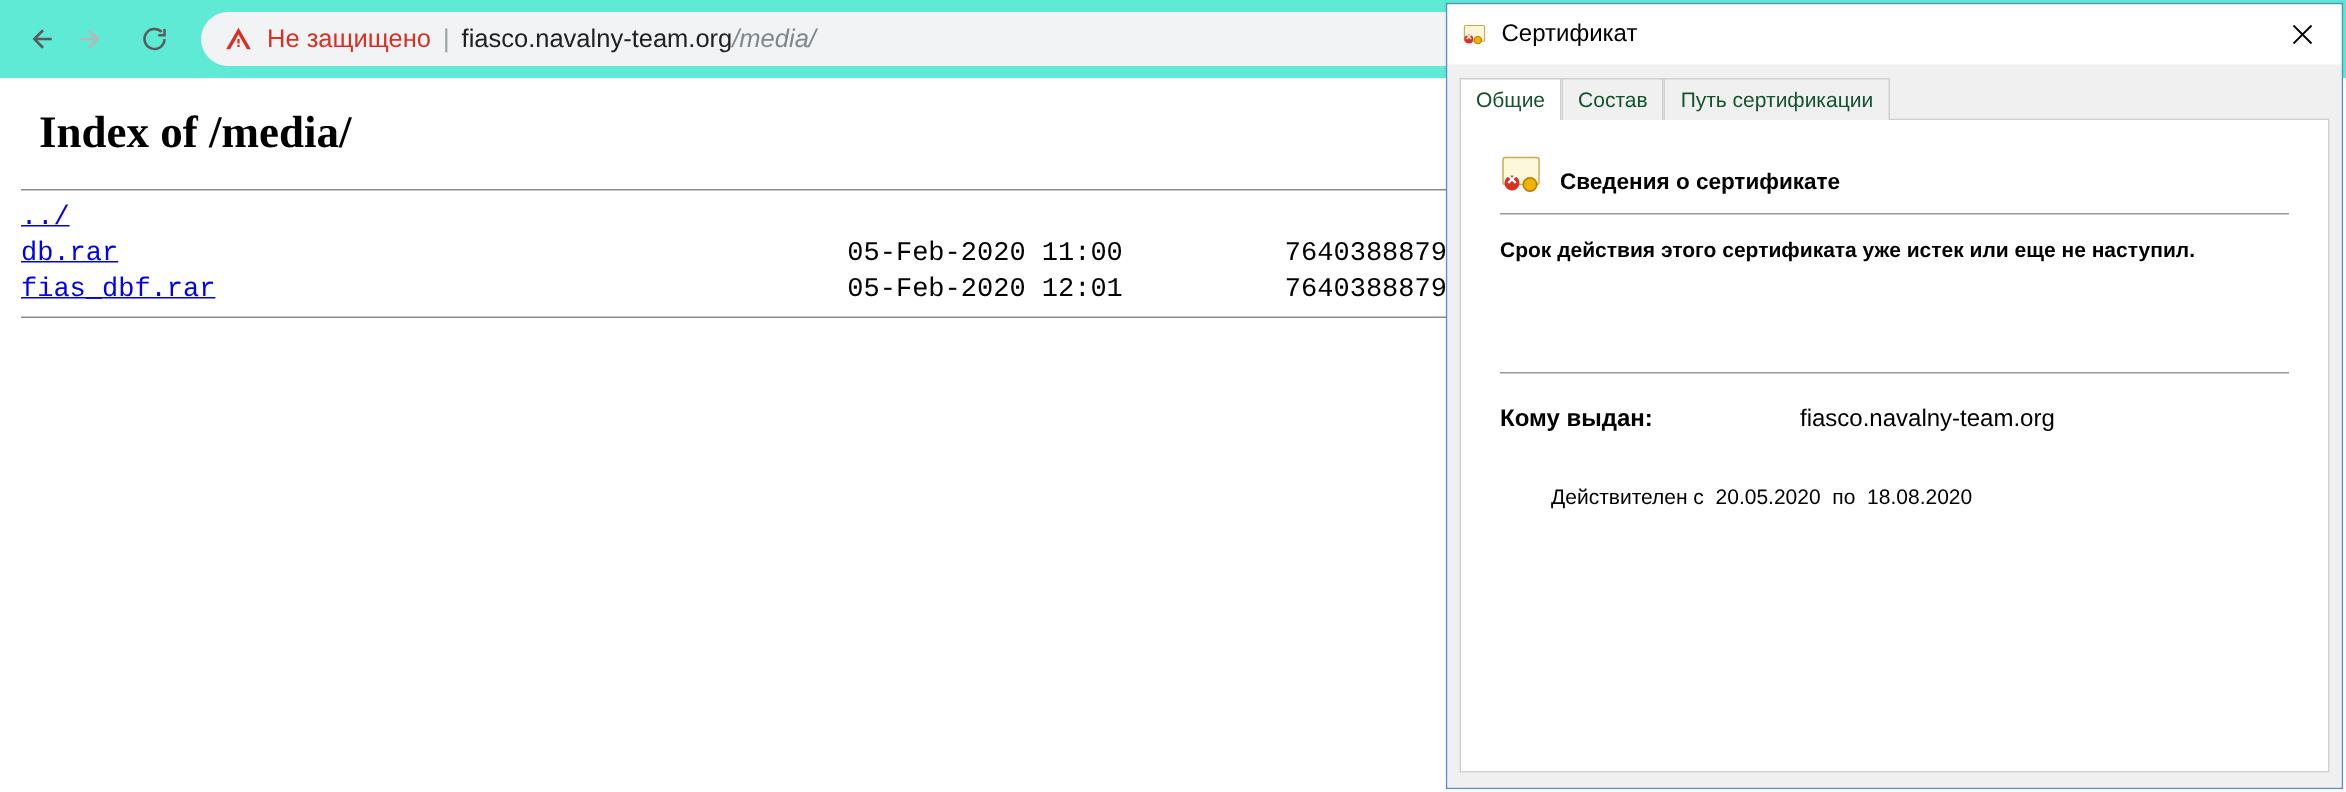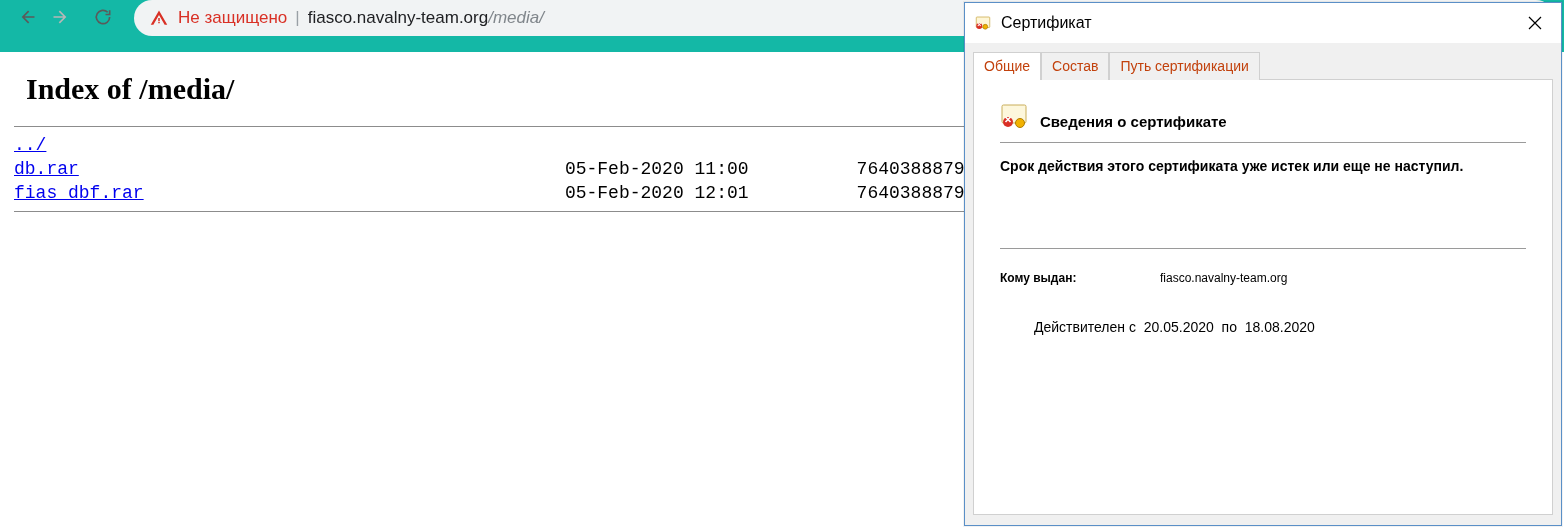--- a/index.html
+++ b/index.html
@@ -1,17 +1,17 @@
 <!DOCTYPE html>
 <html><head>
 <meta charset="utf-8">
 <style>
   * { box-sizing: border-box; }
   html, body { margin:0; padding:0; width:1564px; height:528px; font-family:"Segoe UI", Arial, sans-serif; overflow:hidden; background:#fff; }
-  .browser-bar { height:52px; display:flex; align-items:flex-start; padding:0 10px; background:#14b8a6; border-bottom:0; }
+  .browser-bar { height:52px; display:flex; align-items:center; padding:0 10px; background:#5eead4; border-bottom:0; }
   .nav-btn { width:34px; height:34px; border-radius:50%; display:flex; align-items:center; justify-content:center; color:#5a5a5a; }
   .nav-btn.disabled { color:#b7b7b7; }
   .reload-btn { margin-left:8px; margin-right:14px; }
   .addr { flex:1; height:36px; border-radius:18px; background:#f1f3f4; display:flex; align-items:center; padding:0 16px; font-size:17px; color:#202124; }
   .addr .warn-icon { color:#d93025; margin-right:10px; display:flex; }
   .addr .insecure { color:#d93025; }
   .addr .sep { color:#9aa0a6; margin:0 8px; }
   .addr .url-grey { color:#80868b;font-style:italic; }
   .content { padding:12px 14px; font-family:"Times New Roman", serif; }
   .content h1 { font-size:30px; font-weight:bold; margin:8px 0 20px 12px; }
@@ -20,30 +20,30 @@
   .listing a { color:#0000ee; text-decoration:underline; }
 
   
   .cert-dialog { position:absolute; top:2px; left:964px; width:598px; height:524px; background:#fff; border:1px solid #5a8fc7; box-shadow:0 0 0 1px rgba(0,0,0,0.05); font-family:"Segoe UI", Arial, sans-serif; }
   .cert-title { height:40px; display:flex; align-items:center; padding:0 6px 0 8px; background:#fff; }
   .cert-title .tico { width:20px; height:20px; margin-right:8px; display:flex; align-items:center; justify-content:center; }
   .cert-title .ttxt { font-size:16px; color:#000; }
   .cert-title .close { margin-left:auto; width:40px; height:30px; display:flex; align-items:center; justify-content:center; color:#000; }
   .cert-body { background:#f0f0f0; padding:8px; height:calc(100% - 40px); }
   .tabs { display:flex; gap:0; }
-  .tab { padding:5px 10px 6px; font-size:14px; background:#f0f0f0; border:1px solid #d0d0d0; border-bottom:none; color:#c2410c; position:relative; top:1px; }
+  .tab { padding:5px 10px 6px; font-size:14px; background:#f0f0f0; border:1px solid #d0d0d0; border-bottom:none; color:#14532d; position:relative; top:1px; }
   .tab.active { background:#fff; border-color:#d0d0d0; z-index:2; }
   .panel { background:#fff; border:1px solid #d0d0d0; height:calc(100% - 30px); padding:22px 26px; }
   .cert-box { border-bottom:1px solid #9a9a9a; padding-bottom:6px; margin-bottom:14px; }
   .cert-hdr { display:flex; align-items:flex-end; gap:12px; margin-bottom:6px; }
   .cert-hdr .cico { width:28px; height:28px; display:flex; align-items:center; justify-content:center; }
   .cert-hdr .ctxt { font-weight:bold; font-size:15px; }
   .cert-warn { border-bottom:1px solid #9a9a9a; padding-bottom:72px; margin-bottom:22px; }
   .cert-msg { font-size:14px; font-weight:bold; line-height:1.35; }
-  .row { display:flex; font-size:12px; margin-bottom:34px; }
+  .row { display:flex; font-size:16px; margin-bottom:34px;gap:40px; }
   .row .lbl { width:160px; font-weight:bold; }
   .row .val { }
   .validity { font-size:14px; padding-left:34px; }
   .validity .b { font-weight:normal; }
 
   svg { display:block; }
 </style>
 </head>
 <body>
 

